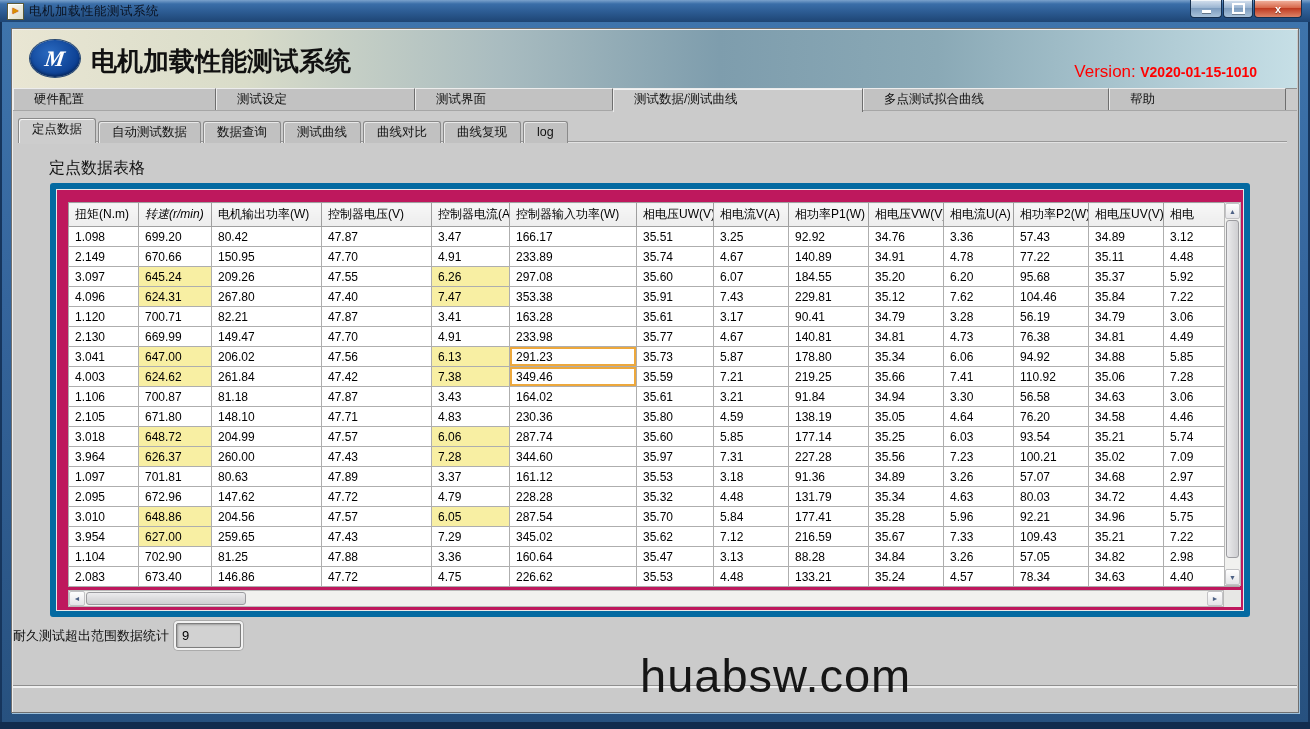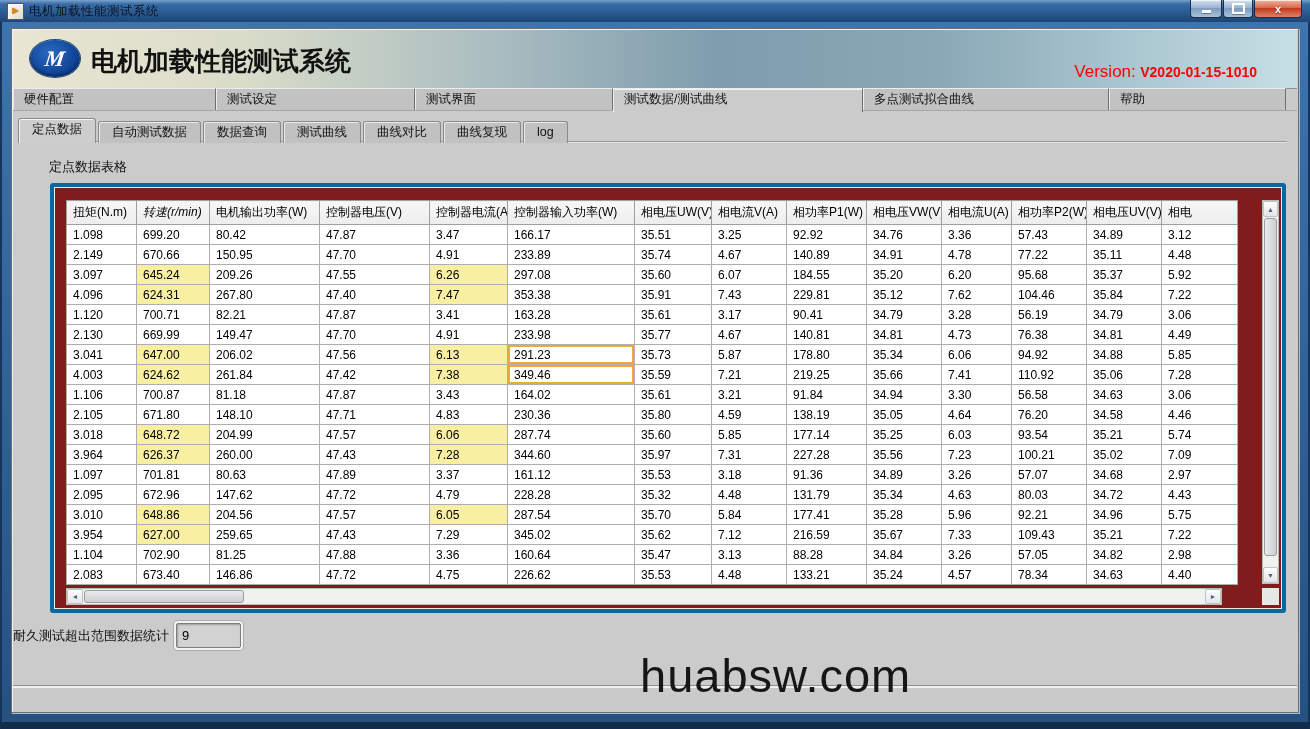--- a/index.html
+++ b/index.html
@@ -45,44 +45,44 @@
     box-shadow:inset 0 -2px 3px rgba(0,0,0,.35),0 0 0 1px #2a4a72;}
   .logo span{color:#fff;font-size:22px;font-weight:bold;font-style:italic;
     font-family:"Liberation Serif",serif;transform:skewX(-8deg);}
   .app-title{position:absolute;left:78px;top:14px;font-size:26px;font-weight:bold;color:#111;}
   .version{position:absolute;right:40px;top:32px;white-space:nowrap;}
   .vlabel{color:#f00;font-size:17px;font-weight:normal;}
   .vvalue{color:#f00;font-size:14px;font-weight:bold;}
 
   
   .main-tabs{position:absolute;left:1px;top:59px;right:1px;height:22px;display:flex;}
-  .mtab{box-sizing:border-box;height:22px;line-height:21px;padding-left:10px;font-size:12.5px;
+  .mtab{box-sizing:border-box;height:22px;line-height:21px;padding-left:20px;font-size:12.5px;
     color:#111;background:#c2c2c2;border-top:1px solid #ececec;border-left:1px solid #ececec;
     border-right:1px solid #6e6e6e;cursor:default;}
   .mtab.active{background:#cbcbcb;height:24px;z-index:3;border-bottom:none;
     box-shadow:inset 0 1px 0 #f2f2f2;}
   .mtab:nth-child(1){width:203px}.mtab:nth-child(2){width:199px}.mtab:nth-child(3){width:198px}
   .mtab:nth-child(4){width:250px}.mtab:nth-child(5){width:246px}.mtab:nth-child(6){width:177px}
 
   
   .page{position:absolute;left:1px;right:1px;top:81px;height:577px;background:#cbcbcb;
     border-top:1px solid #a6a6a6;}
   .tabline{position:absolute;left:5px;right:10px;top:31px;height:1px;background:#e2e2e2;
     box-shadow:0 -1px 0 #999;}
   .sub-tabs{position:absolute;left:5px;top:7px;display:flex;align-items:flex-end;height:25px;z-index:2;}
   .stab{box-sizing:border-box;height:22px;line-height:21px;padding:0 13px;font-size:12.5px;color:#111;
     background:#c1c1c1;border:1px solid #8a8a8a;border-bottom:none;border-radius:3px 3px 0 0;
     box-shadow:inset 1px 1px 0 #e9e9e9;margin-right:2px;cursor:default;}
   .stab.active{height:25px;background:#cdcdcd;position:relative;z-index:3;
     box-shadow:inset 1px 1px 0 #f4f4f4, 0 1px 0 #cdcdcd;}
-  .caption{position:absolute;left:36px;top:47px;font-size:13px;color:#111;}
-
-  
-  .table-box{position:absolute;left:37px;top:72px;width:1188px;height:422px;background:#7f1d1d;
-    border:4px solid #0369a1;border-radius:3px;box-shadow:inset 0 0 0 1px #e8e8e8;padding-left:40px;}
+  .caption{position:absolute;left:36px;top:47px;font-size:16px;color:#111;}
+
+  
+  .table-box{position:absolute;left:37px;top:72px;width:1188px;height:422px;background:#be185d;
+    border:6px solid #0369a1;border-radius:3px;box-shadow:inset 0 0 0 1px #e8e8e8;}
   table{border-collapse:collapse;table-layout:fixed;position:absolute;left:12px;top:13px;
     width:1160px;}
   th,td{border:1px solid #aeaeae;font-size:12px;font-weight:normal;color:#000;
     text-align:left;padding:0 0 0 6px;overflow:hidden;white-space:nowrap;box-sizing:border-box;}
   th{height:24px;background:linear-gradient(180deg,#f7f7f7,#ededed);border-color:#9f9f9f;}
   td{height:20px;background:#fff;}
   td.hl{background:#f8efa3;}
   td.outl{box-shadow:inset 0 0 0 2px #eda83c;}
 
   

